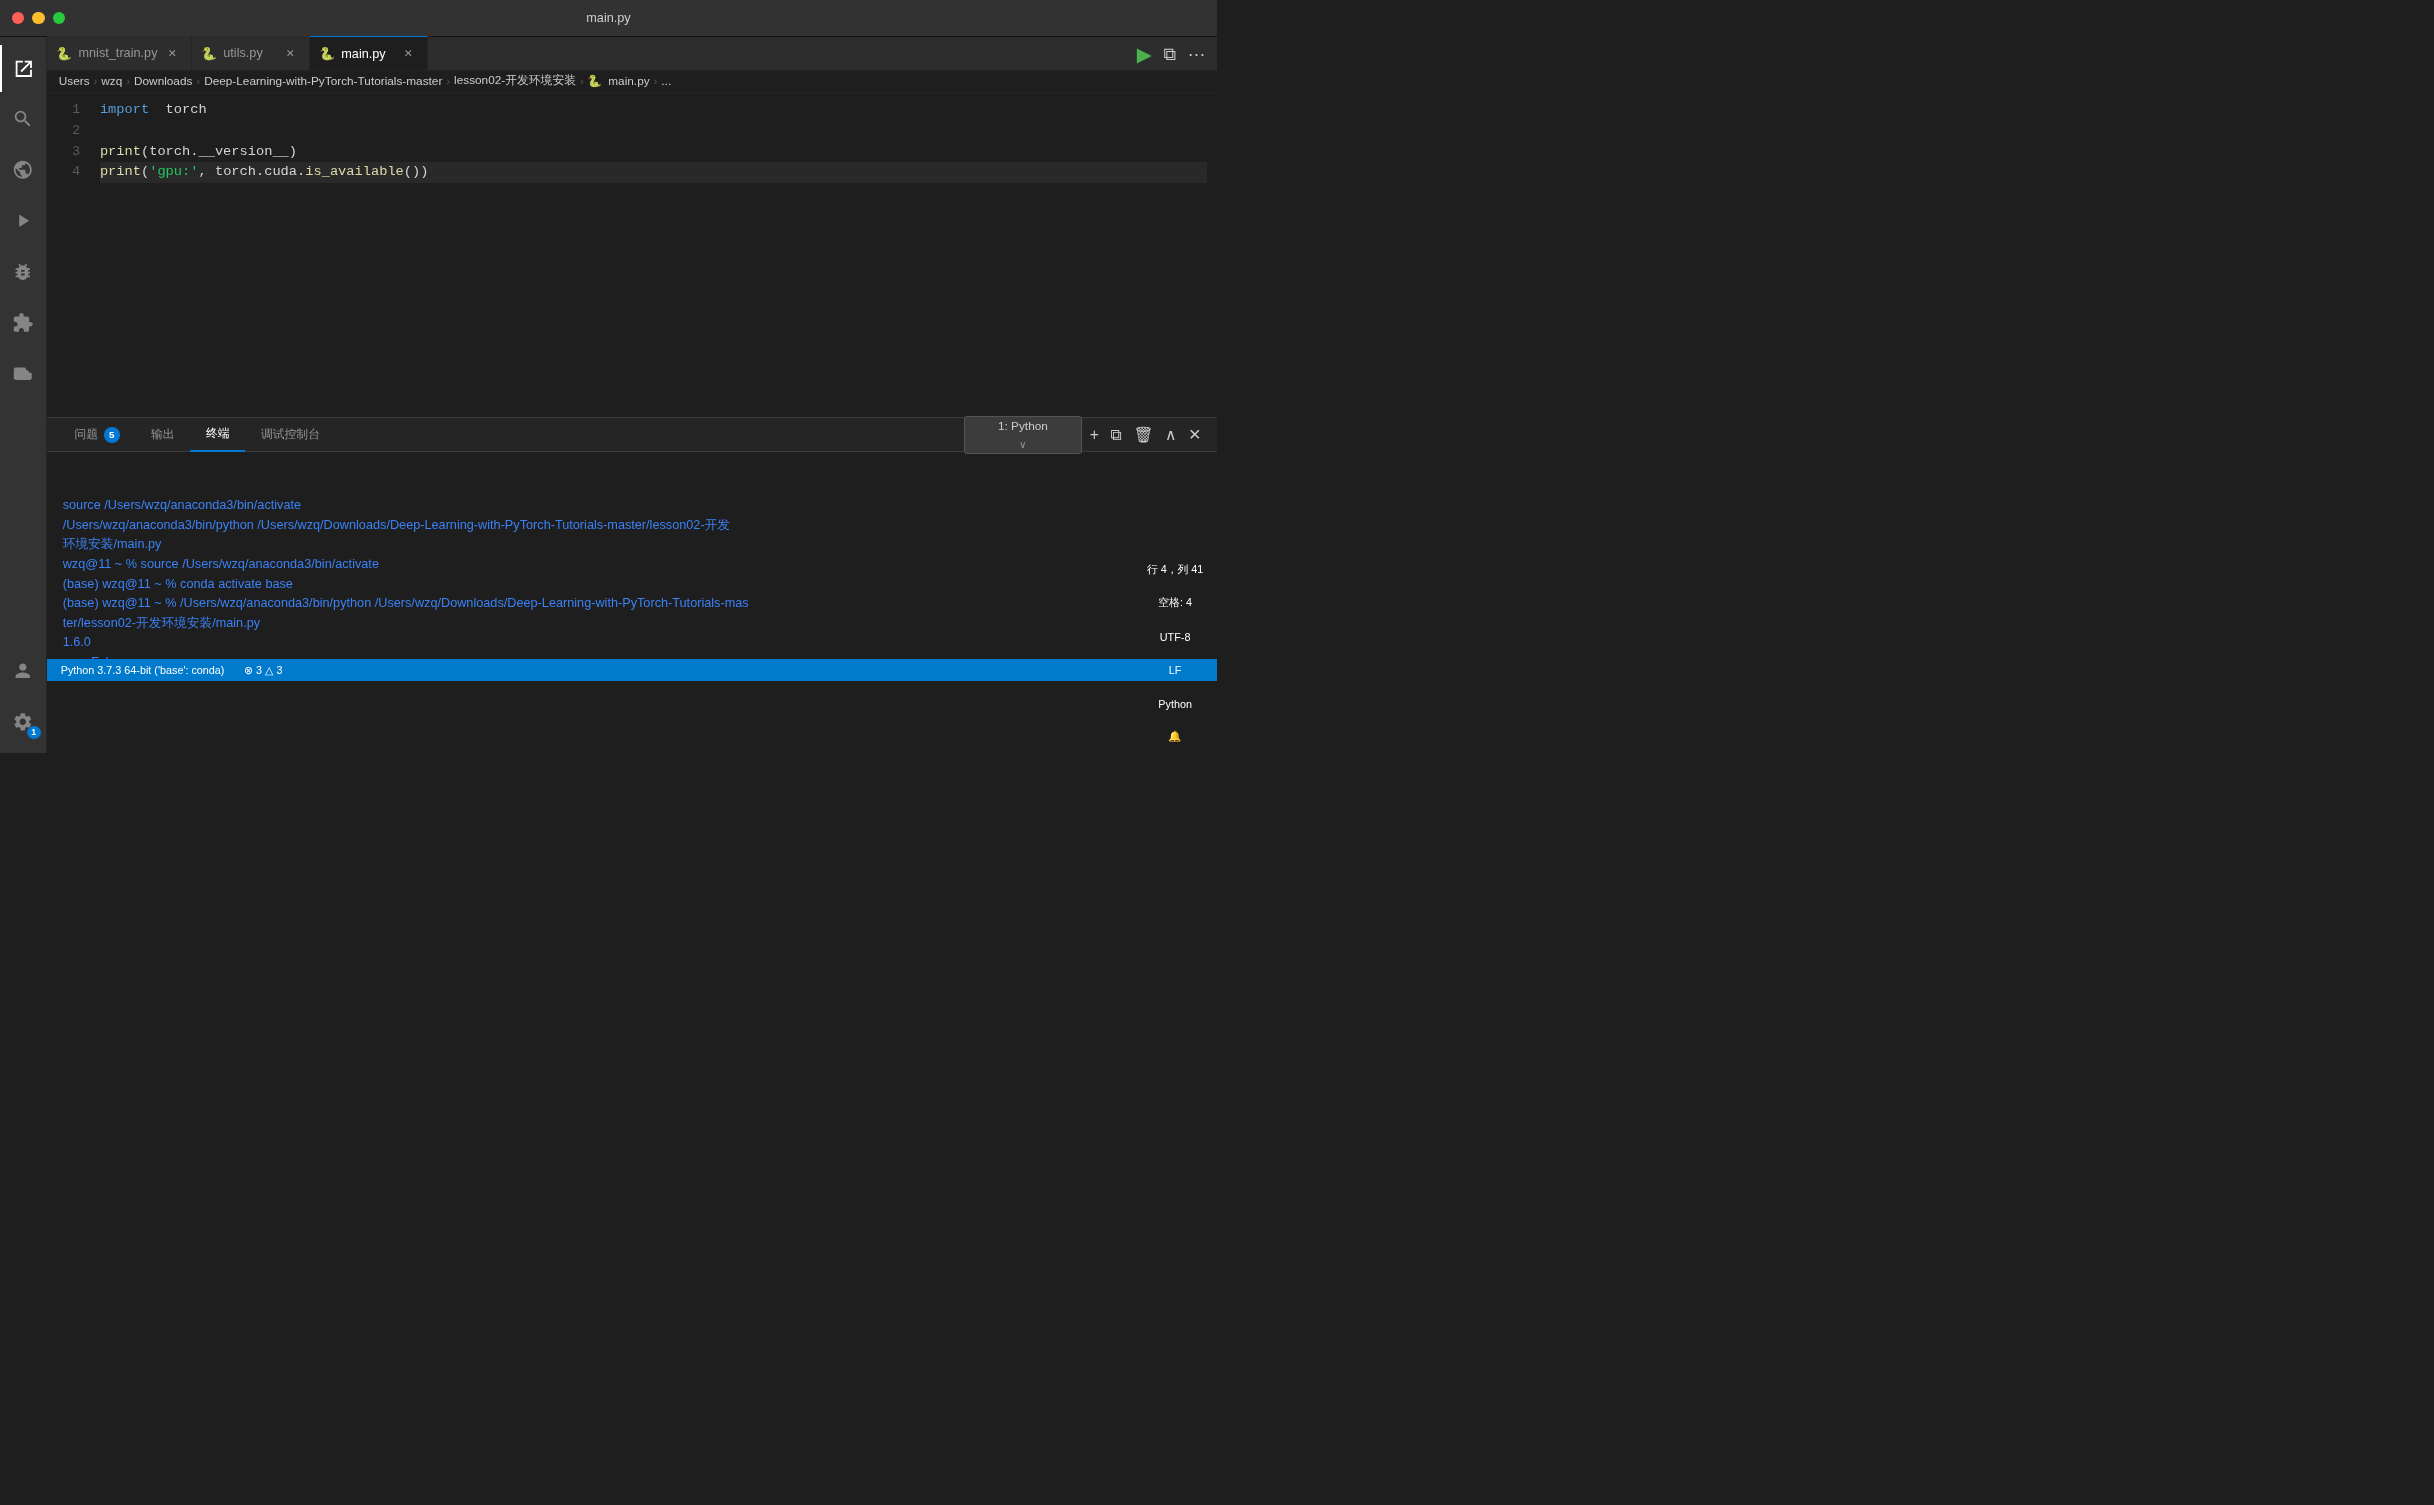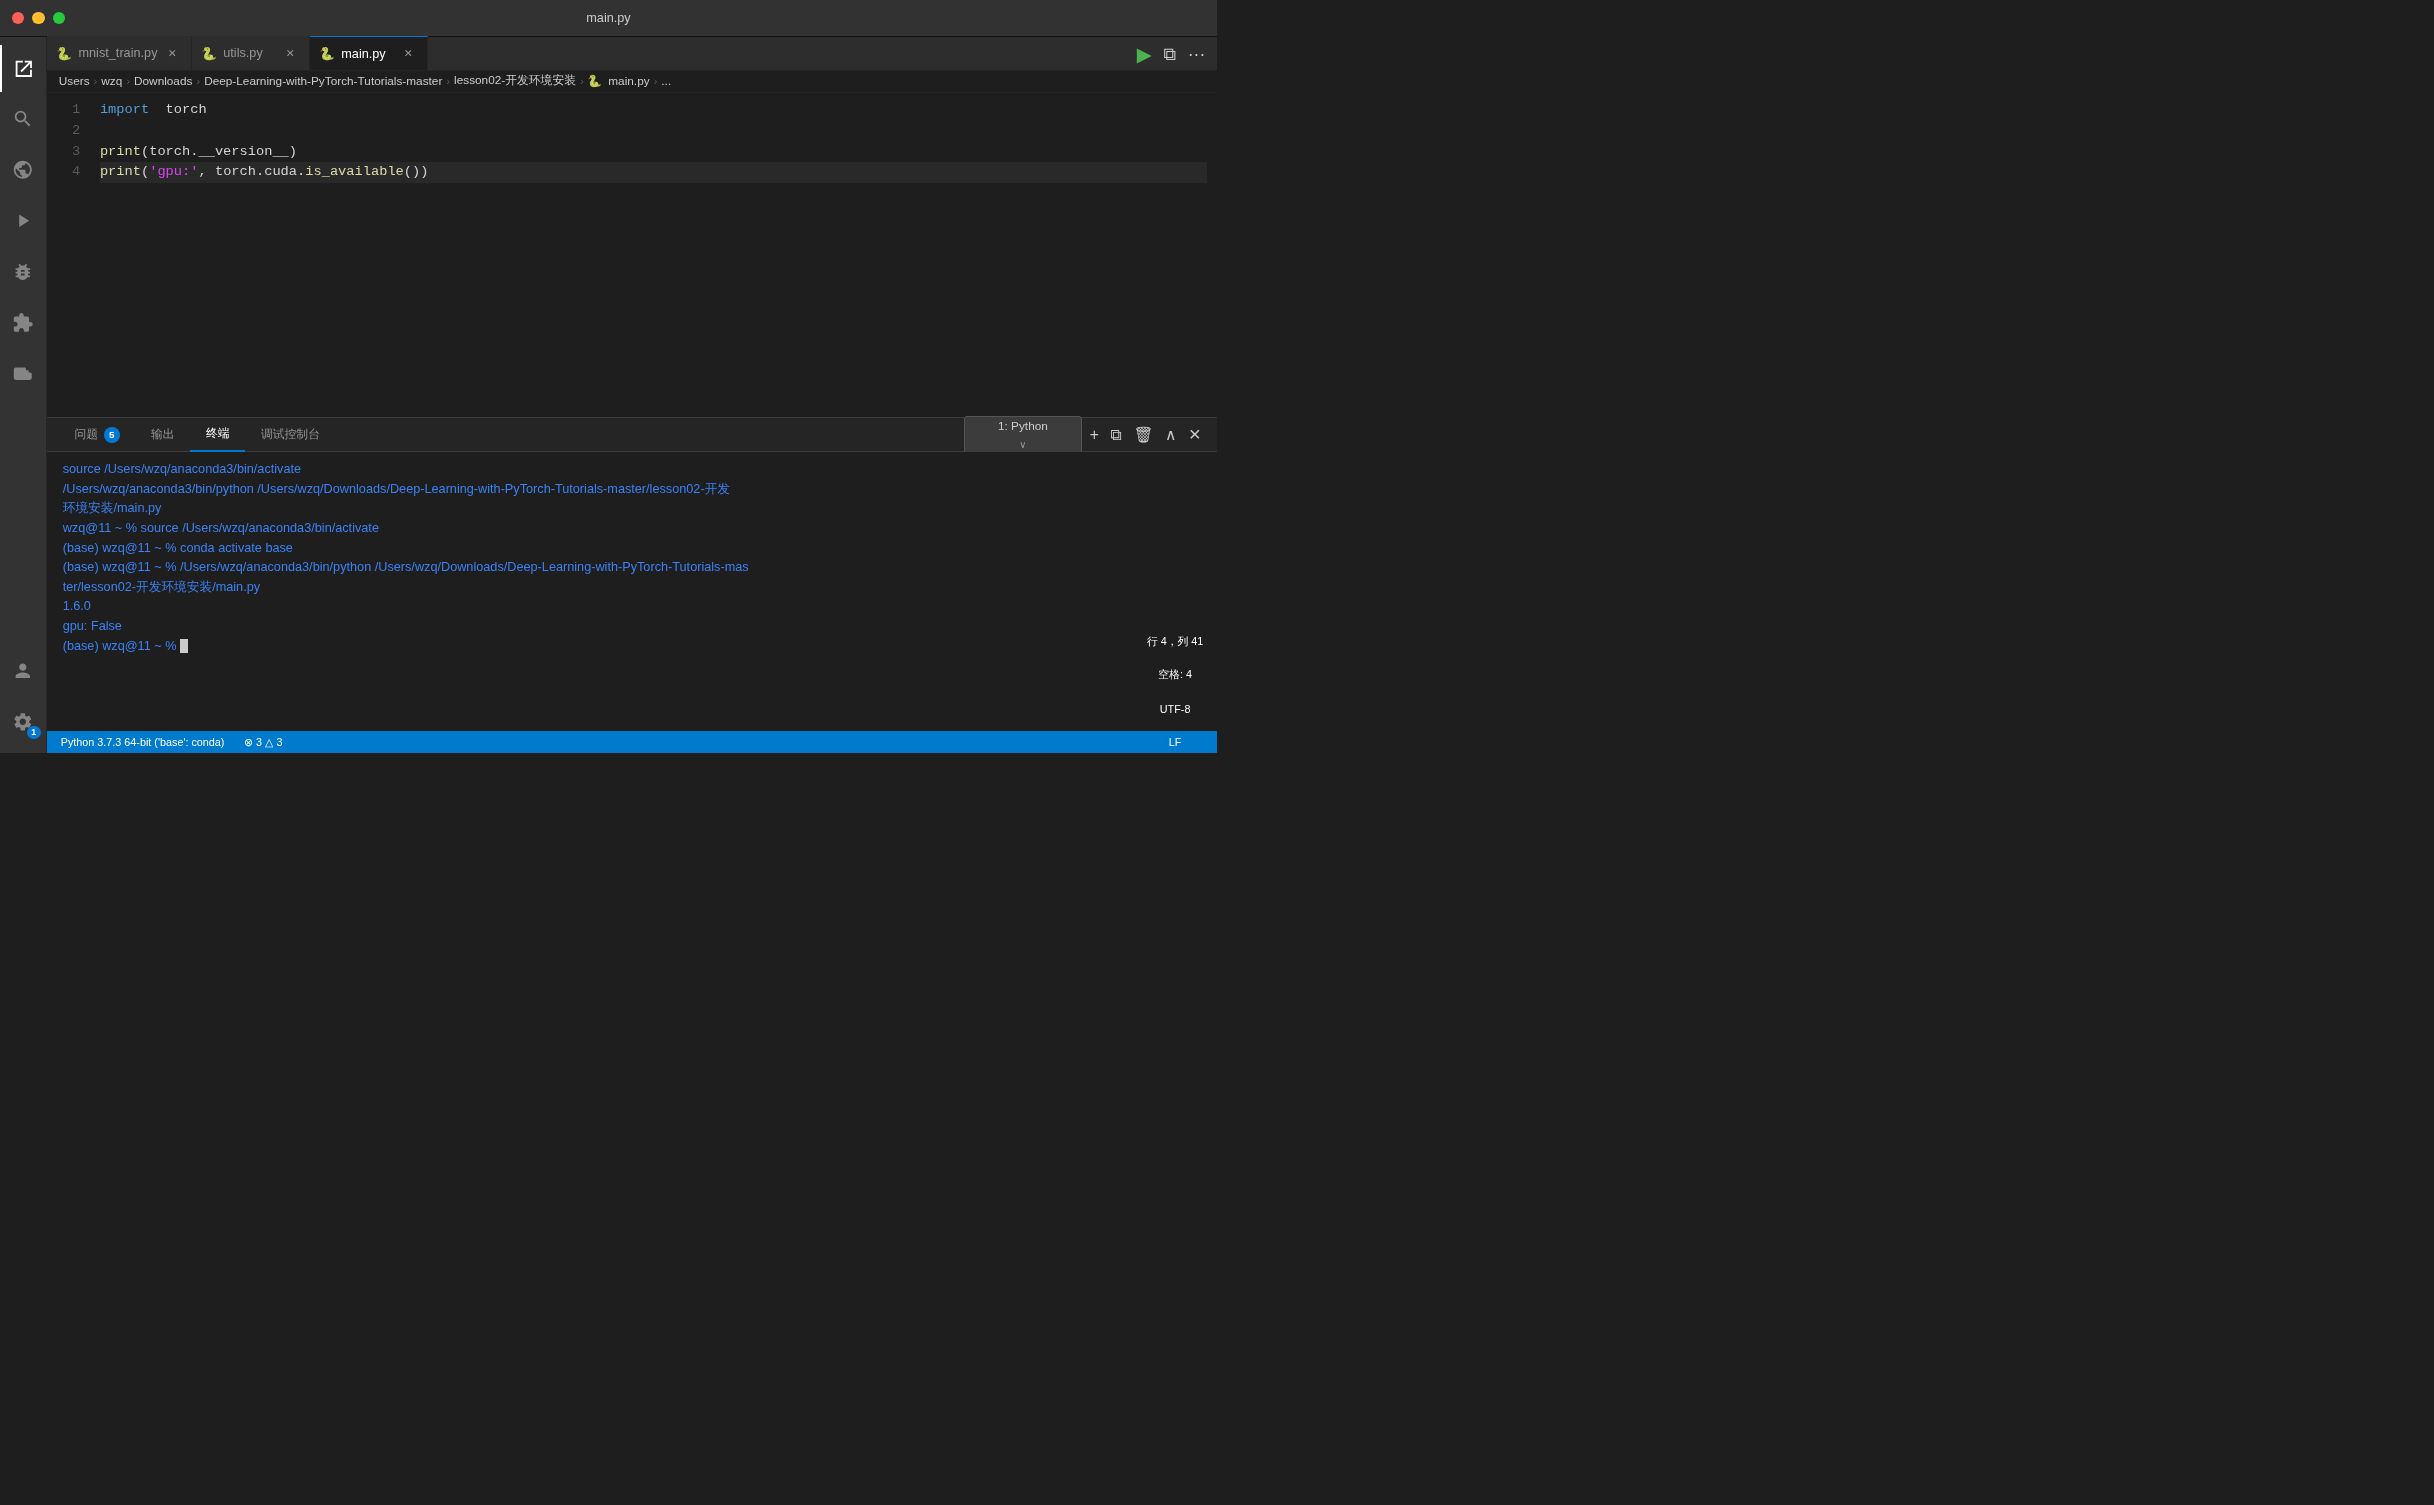--- a/index.html
+++ b/index.html
@@ -199,39 +199,40 @@
     .code-content {
       flex: 1;
       padding-left: 3.9px;
     }
     .code-line {
       height: 20.6px;
       white-space: pre;
     }
     .kw { color: #569cd6; }
     .fn { color: #dcdcaa; }
-    .str { color: #d946ef; }
+    .str { color: #22c55e; }
     .plain { color: #d4d4d4; }
     .cursor-line {
       background: rgba(255,255,255,0.05);
     }
 
     
     .editor-scrollbar {
       width: 9.8px;
       background: #1e1e1e;
     }
 
     
     .panel-area {
-      height: 314px;
+      height: 242px;
       background: #1e1e1e;
       border-top: 1px solid #3c3c3c;
       display: flex;
       flex-direction: column;
+      gap: 36px;
     }
     .panel-tabs {
       height: 34px;
       background: #252526;
       display: flex;
       align-items: center;
       padding: 0 11.8px;
       gap: 0;
       border-bottom: 1px solid #3c3c3c;
     }

